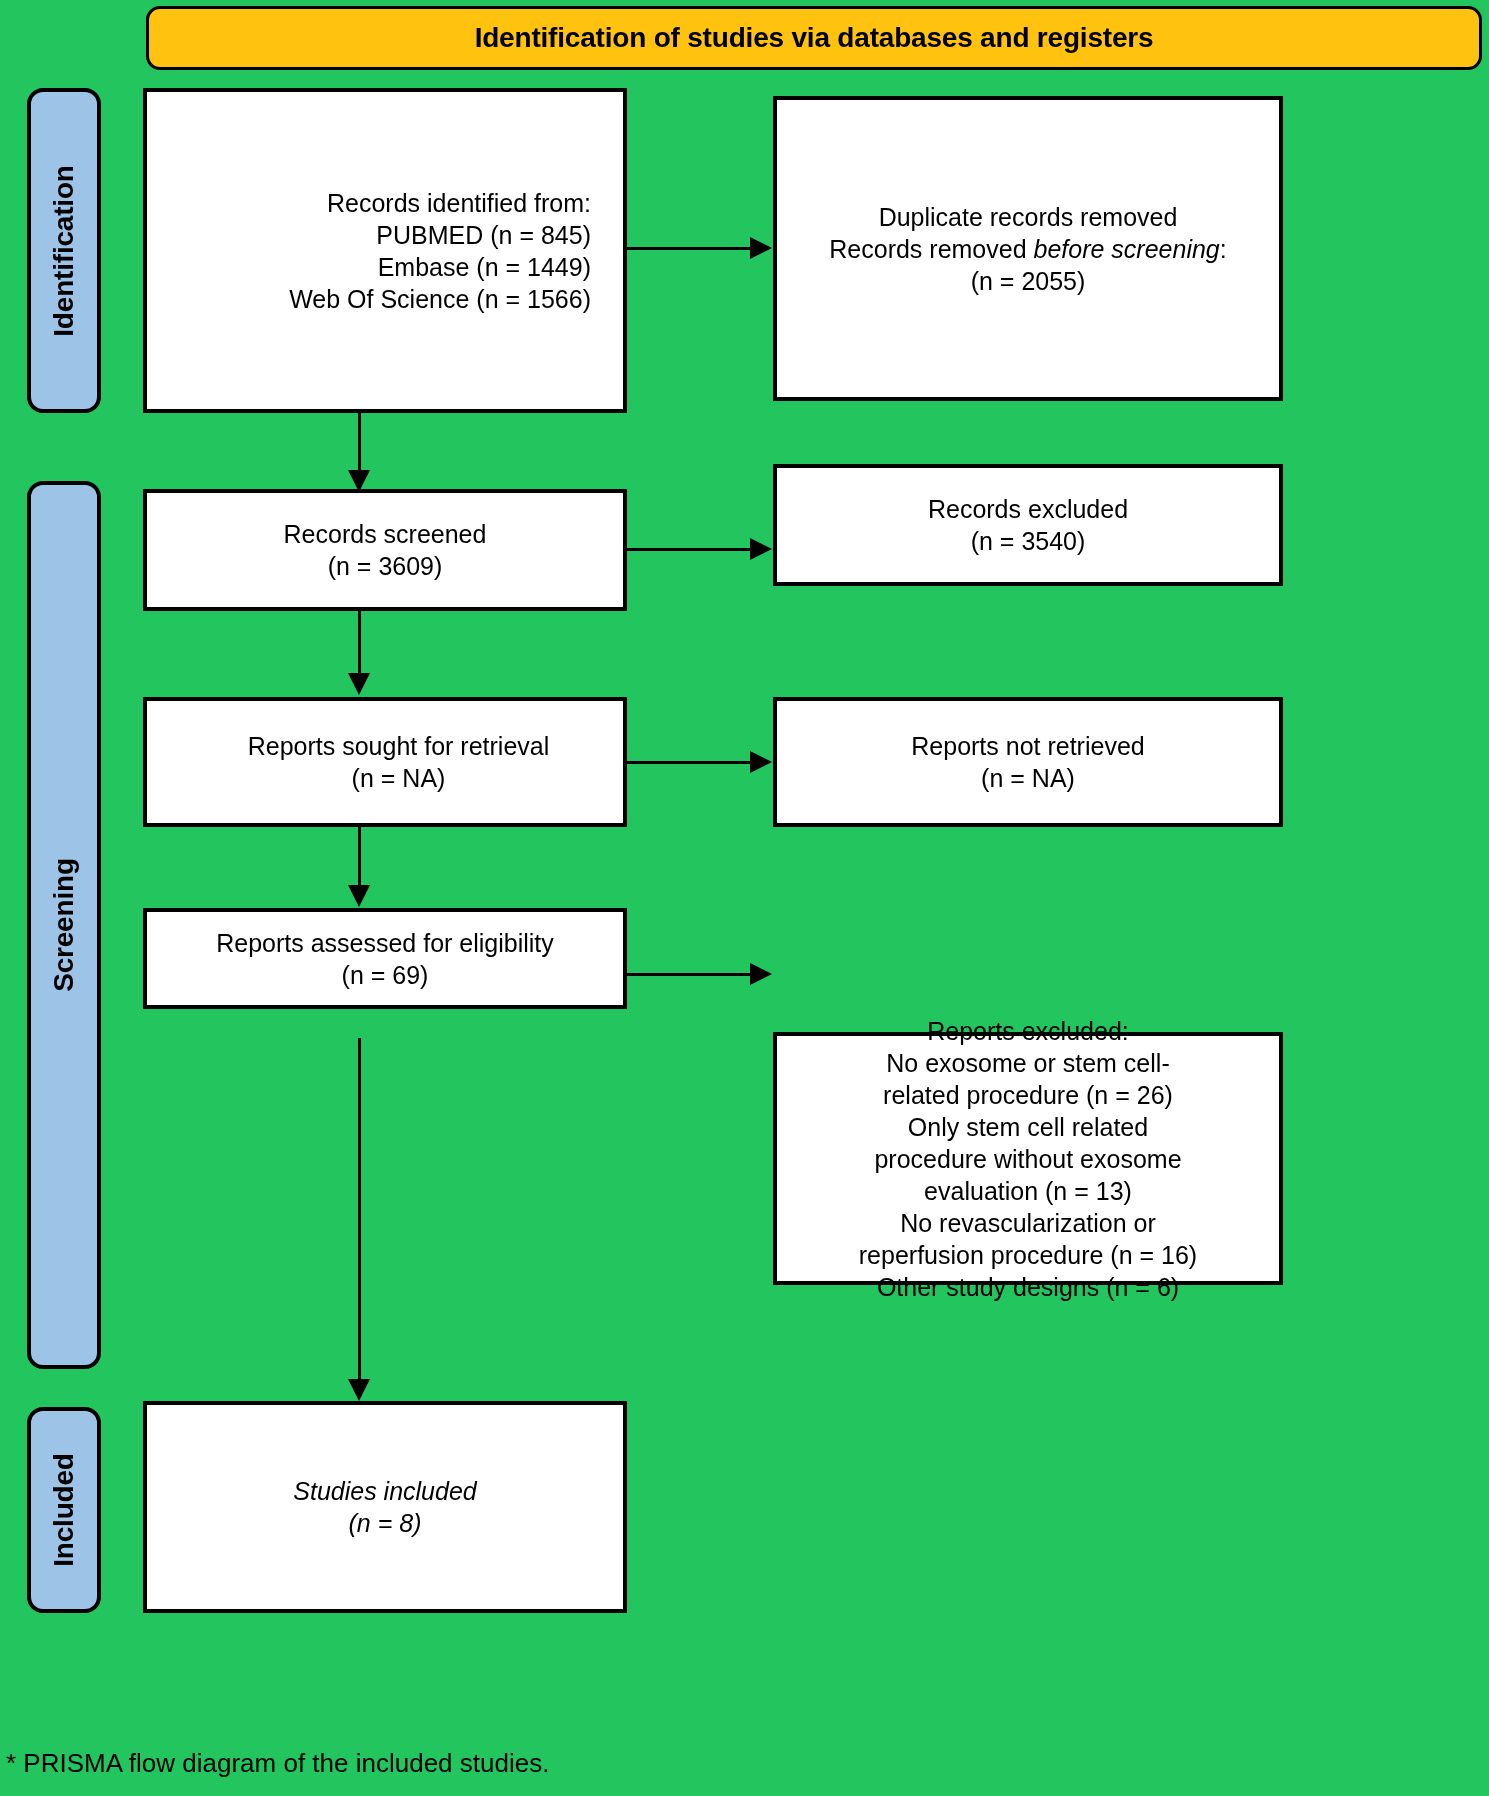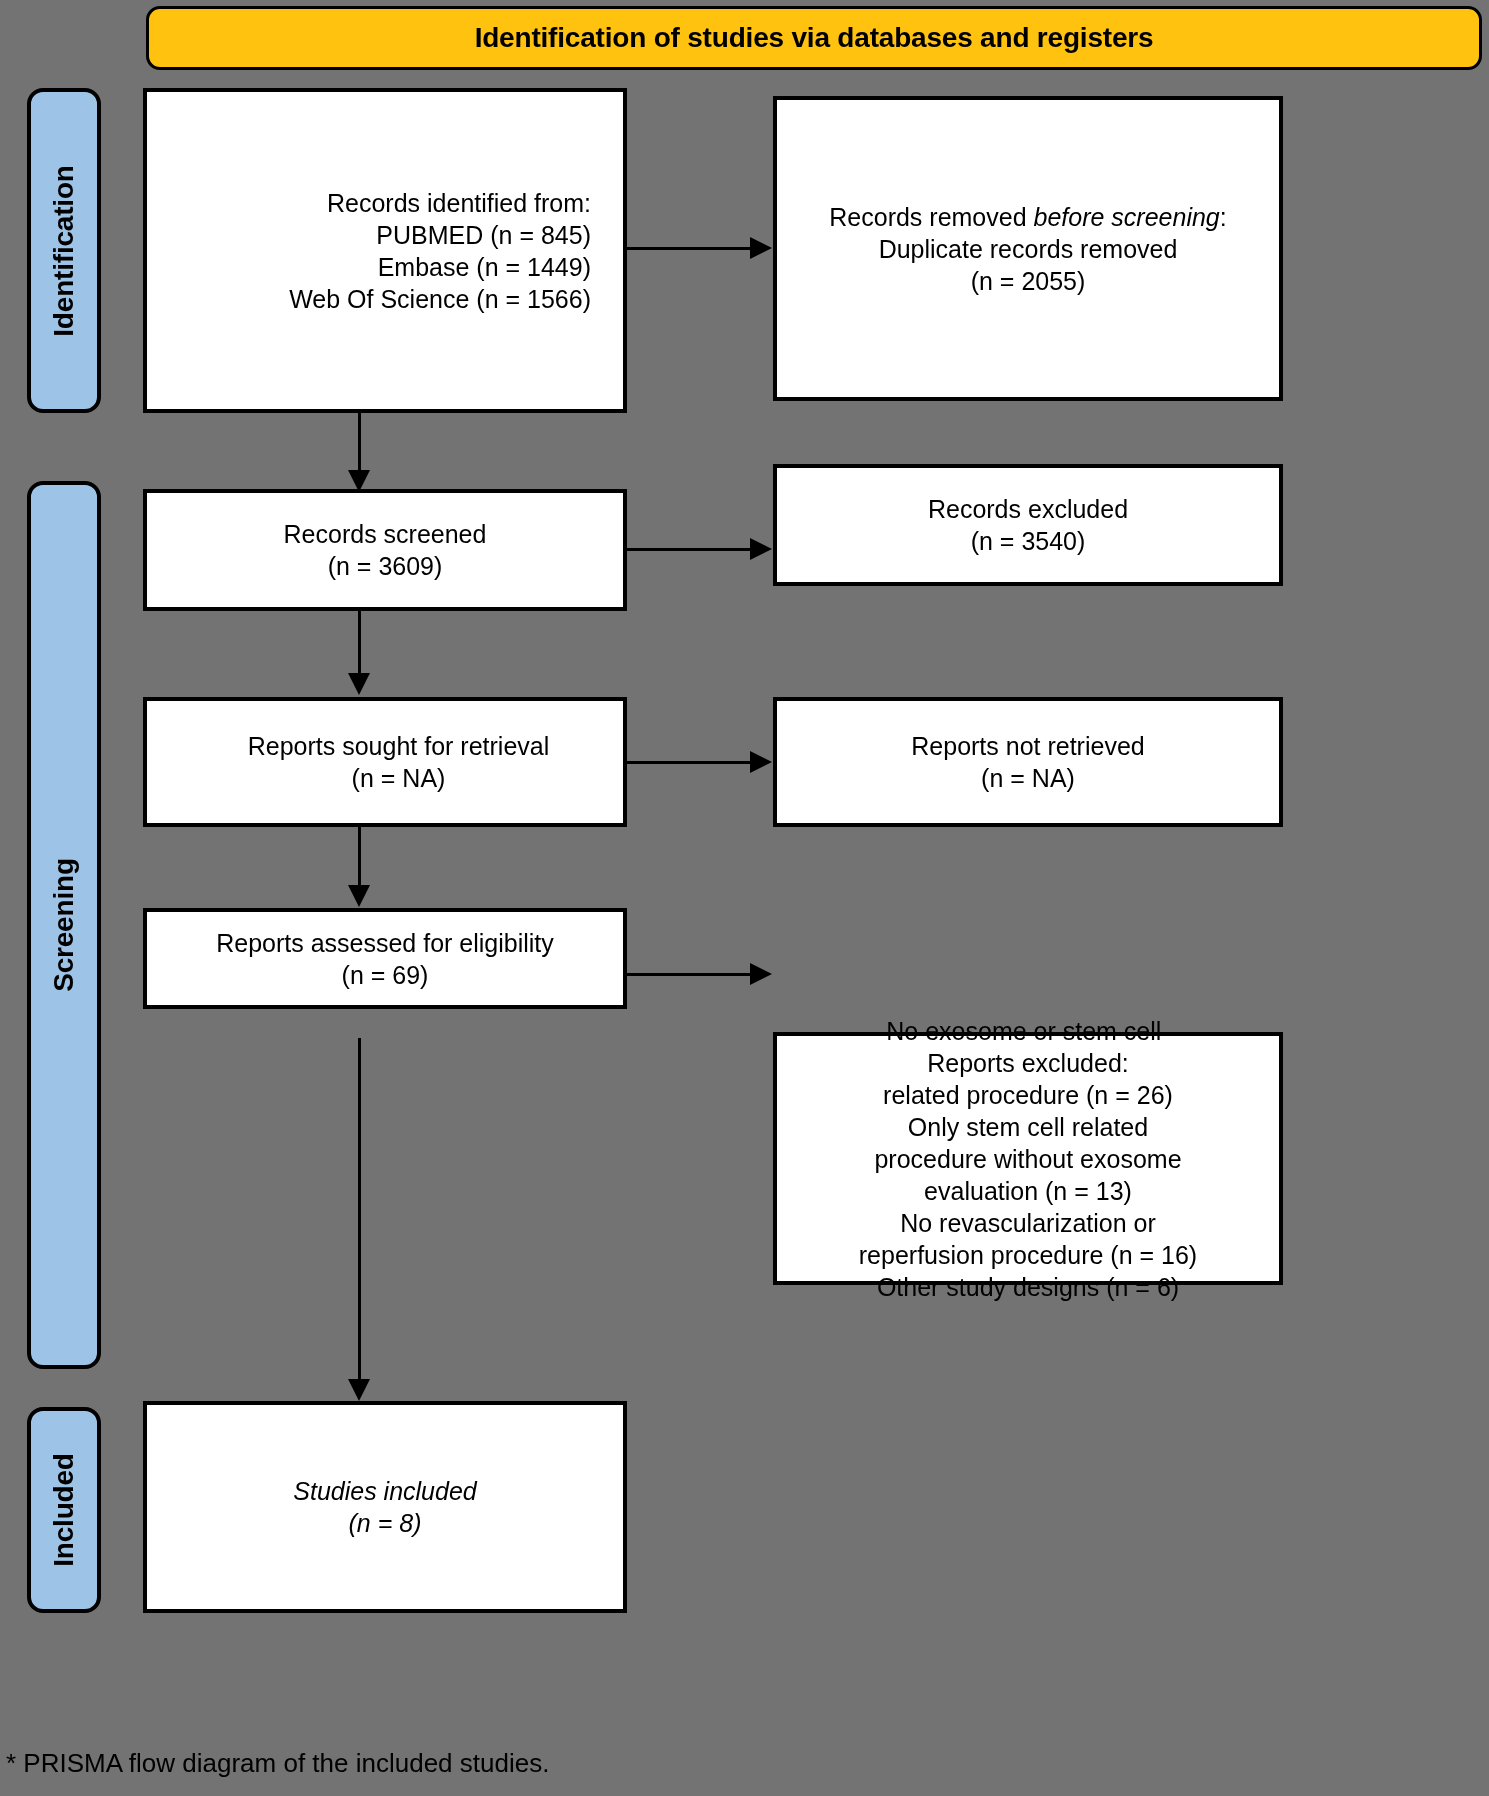--- a/index.html
+++ b/index.html
@@ -8,21 +8,21 @@
     background: #ffffff;
   }
   body {
     font-family: "Liberation Sans", sans-serif;
     color: #000000;
   }
   #page {
     position: relative;
     width: 1489px;
     height: 1796px;
-    background: #737373;
+    background: #22c55e;
     overflow: hidden;
   }
 
   
   .banner {
     position: absolute;
     left: 146px;
     top: 6px;
     width: 1336px;
     height: 64px;
@@ -142,24 +142,24 @@
       <div>Embase (n = 1449)</div>
       <div>Web Of Science (n = 1566)</div>
     </div>
   </div>
 
   <div class="hline" style="left:627px; top:247px; width:123px;"></div>
   <div class="arrow-right" style="left:750px; top:237px;"></div>
 
   <div class="box" style="left:773px; top:96px; width:510px; height:305px;">
     <div class="inner">
+      <div>Duplicate records removed</div>
       <div>
         <span>Records removed </span><em class="ital">before screening</em><span>:</span>
       </div>
-      <div>Duplicate records removed</div>
       <div>(n = 2055)</div>
     </div>
   </div>
 
   <div class="vline" style="left:358px; top:413px; height:62px;"></div>
   <div class="arrow-down" style="left:348px; top:470px;"></div>
 
   <div class="box" style="left:143px; top:489px; width:484px; height:122px;">
     <div class="inner">
       <div>Records screened</div>
@@ -205,22 +205,22 @@
       <div>Reports assessed for eligibility</div>
       <div>(n = 69)</div>
     </div>
   </div>
 
   <div class="hline" style="left:627px; top:973px; width:123px;"></div>
   <div class="arrow-right" style="left:750px; top:963px;"></div>
 
   <div class="box" style="left:773px; top:1032px; width:510px; height:253px;">
     <div class="inner">
+      <div>Reports excluded:</div>
       <div>No exosome or stem cell-</div>
-      <div>Reports excluded:</div>
       <div>related procedure (n = 26)</div>
       <div>Only stem cell related</div>
       <div>procedure without exosome</div>
       <div>evaluation (n = 13)</div>
       <div>No revascularization or</div>
       <div>reperfusion procedure (n = 16)</div>
       <div>Other study designs (n = 6)</div>
     </div>
   </div>
 

